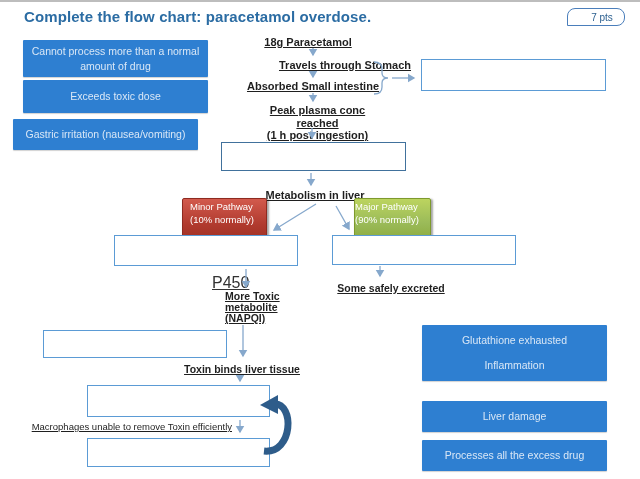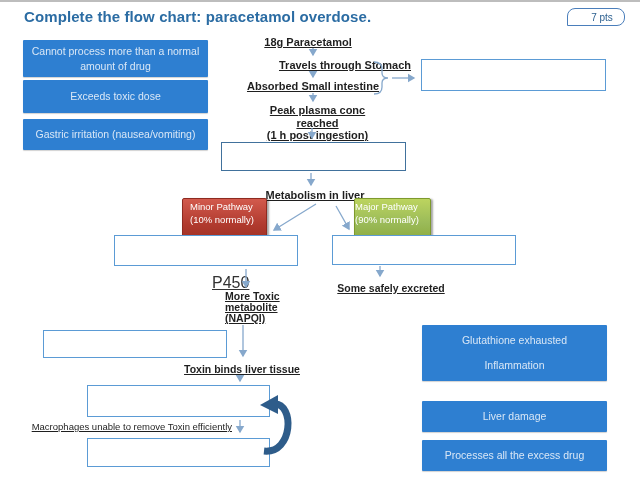--- a/index.html
+++ b/index.html
@@ -53,21 +53,21 @@
 <body>
 
 <div id="canvas">
 
   <div class="title">Complete the flow chart: paracetamol overdose.</div>
   <div class="pts-badge">7 pts</div>
 
   <div class="bank-chip" style="left:23px;top:38px;height:37px;">Cannot process more than a normal
 amount of drug</div>
   <div class="bank-chip" style="left:23px;top:78px;height:33px;">Exceeds toxic dose</div>
-  <div class="bank-chip" style="left:23px;top:117px;height:31px;">Gastric irritation (nausea/vomiting)</div>
+  <div class="bank-chip" style="left:13px;top:117px;height:31px;">Gastric irritation (nausea/vomiting)</div>
 
   <div class="bank-chip" style="left:422px;top:323px;height:30px;">Glutathione exhausted</div>
   <div class="bank-chip" style="left:422px;top:348px;height:31px;">Inflammation</div>
   <div class="bank-chip" style="left:422px;top:399px;height:31px;">Liver damage</div>
   <div class="bank-chip" style="left:422px;top:438px;height:31px;">Processes all the excess drug</div>
 
   <div class="flow-label centered" style="left:308px;top:34px;font-weight:700;">18g Paracetamol</div>
   <div class="flow-label centered" style="left:311px;top:57px;font-weight:600;margin-left:34px;">Travels through Stomach</div>
   <div class="flow-label centered" style="left:313px;top:78px;font-weight:600;">Absorbed Small intestine</div>
   <div class="flow-label" style="left:255px;top:102px;width:125px;text-align:center;font-weight:600;">Peak plasma conc reached

